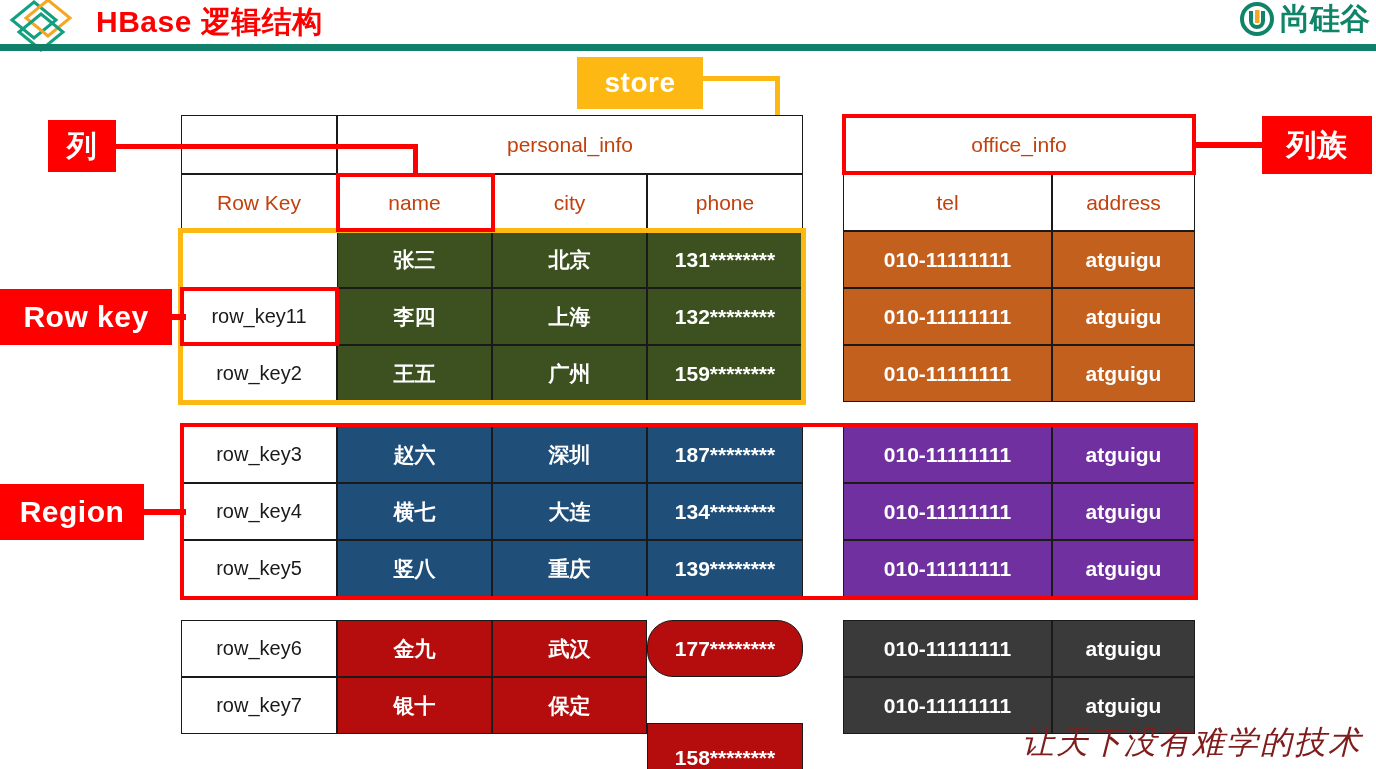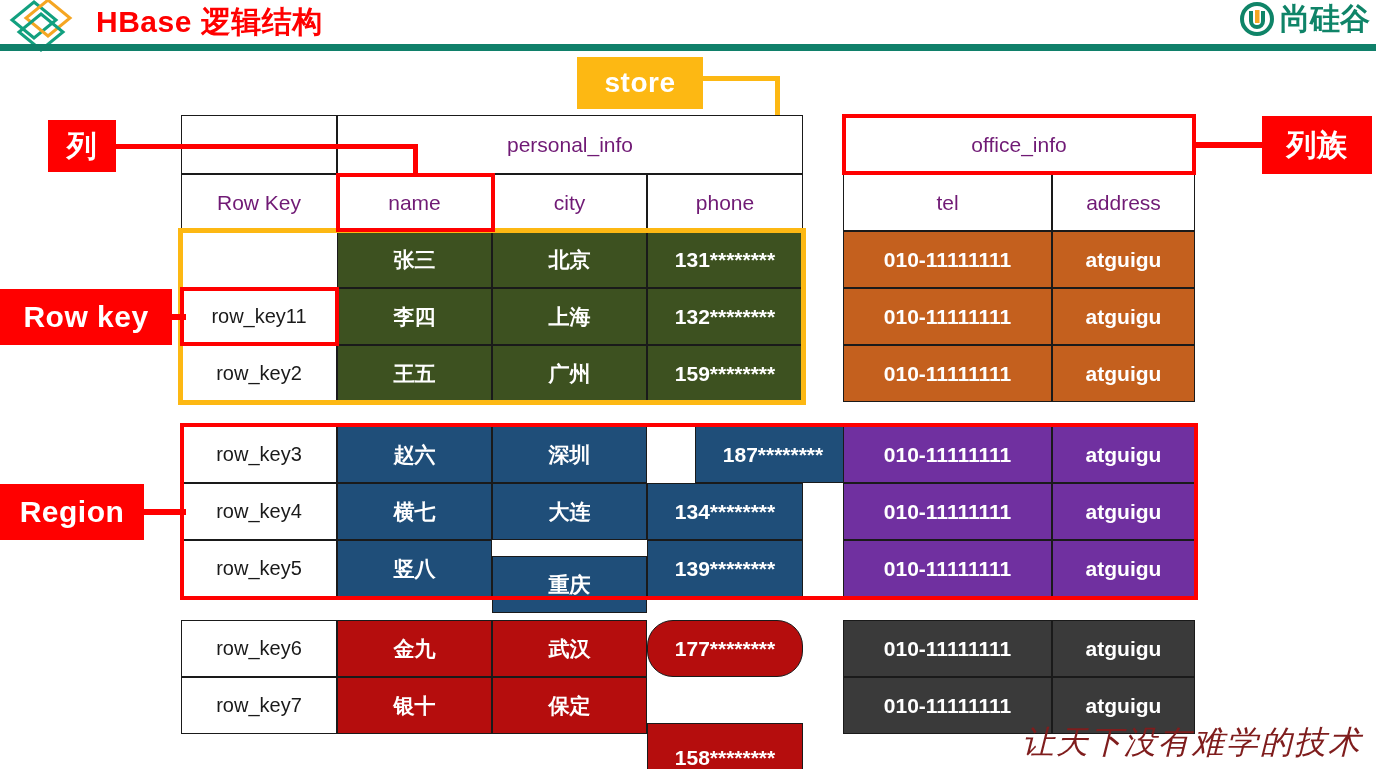--- a/index.html
+++ b/index.html
@@ -34,21 +34,21 @@
     font-size:30px;font-weight:bold;color:#0f8468;
     line-height:34px;white-space:nowrap;
     font-family:"DejaVu Sans","Liberation Sans",sans-serif;
   }
 
   
   .cell{
     position:absolute;box-sizing:border-box;
     border:1px solid #1a1a1a;
     display:flex;align-items:center;justify-content:center;
-    font-size:21px;color:#701a75;background:#ffffff;
+    font-size:21px;color:#c2410c;background:#ffffff;
     white-space:nowrap;
   }
   .cell.hdr{font-size:21px;font-weight:normal;}
   .cell.data{font-weight:bold;color:#ffffff;font-size:21px;}
   .cell.rowkey{font-weight:normal;color:#1a1a1a;background:#ffffff;font-size:20px;}
   .cell.blank{border-color:#1a1a1a;}
 
   
   .tag{
     position:absolute;box-sizing:border-box;
@@ -189,21 +189,21 @@
 
   <div class="cell rowkey" style="left:181px;top:426px;width:156px;height:57px;">
     <span>row_key3</span>
     </div>
   <div class="cell data" style="left:337px;top:426px;width:155px;height:57px;background:#1f4e79;">
     <span>赵六</span>
     </div>
   <div class="cell data" style="left:492px;top:426px;width:155px;height:57px;background:#1f4e79;">
     <span>深圳</span>
     </div>
-  <div class="cell data" style="left:647px;top:426px;width:156px;height:57px;background:#1f4e79;margin-left:48px;">
+  <div class="cell data" style="left:647px;top:426px;width:156px;height:57px;background:#1f4e79;">
     <span>187********</span>
     </div>
   <div class="cell data" style="left:843px;top:426px;width:209px;height:57px;background:#7030a0;">
     <span>010-11111111</span>
     </div>
   <div class="cell data" style="left:1052px;top:426px;width:143px;height:57px;background:#7030a0;">
     <span>atguigu</span>
     </div>
 
   <div class="cell rowkey" style="left:181px;top:483px;width:156px;height:57px;">
@@ -224,21 +224,21 @@
   <div class="cell data" style="left:1052px;top:483px;width:143px;height:57px;background:#7030a0;">
     <span>atguigu</span>
     </div>
 
   <div class="cell rowkey" style="left:181px;top:540px;width:156px;height:57px;">
     <span>row_key5</span>
     </div>
   <div class="cell data" style="left:337px;top:540px;width:155px;height:57px;background:#1f4e79;">
     <span>竖八</span>
     </div>
-  <div class="cell data" style="left:492px;top:556px;width:155px;height:57px;background:#1f4e79;text-align:center;">
+  <div class="cell data" style="left:492px;top:540px;width:155px;height:57px;background:#1f4e79;text-align:center;">
     <span>重庆</span>
     </div>
   <div class="cell data" style="left:647px;top:540px;width:156px;height:57px;background:#1f4e79;">
     <span>139********</span>
     </div>
   <div class="cell data" style="left:843px;top:540px;width:209px;height:57px;background:#7030a0;">
     <span>010-11111111</span>
     </div>
   <div class="cell data" style="left:1052px;top:540px;width:143px;height:57px;background:#7030a0;">
     <span>atguigu</span>

